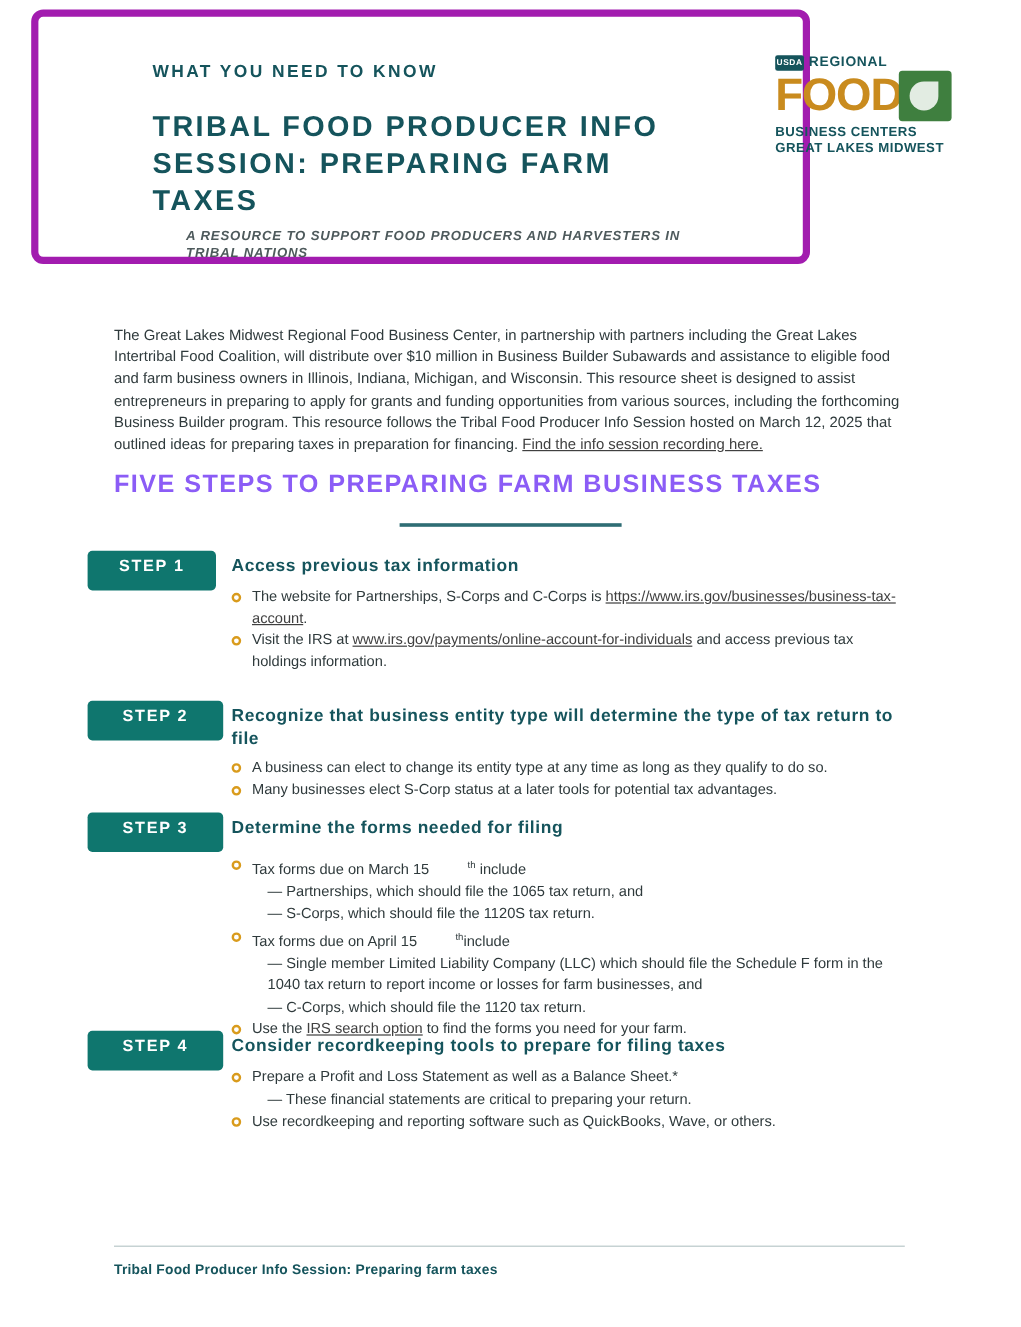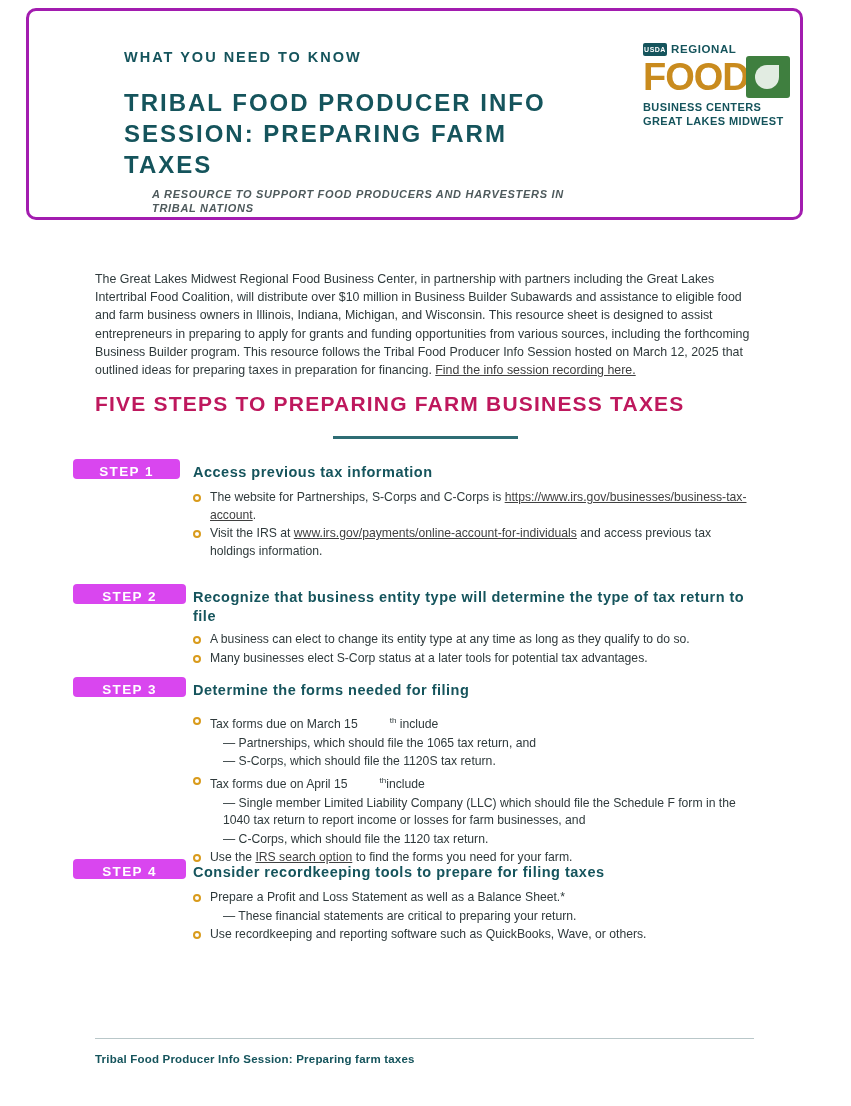--- a/index.html
+++ b/index.html
@@ -19,23 +19,23 @@
     position: relative;
     width: 851px;
     height: 1106px;
   }
 
   
   .header-card {
     position: absolute;
     left: 26px;
     top: 8px;
-    width: 777px;
+    width: 649px;
     height: 212px;
-    border: 3px solid #a21caf;
+    border: 6px solid #a21caf;
     border-radius: 10px;
     box-sizing: border-box;
     background: #ffffff;
   }
   .kicker {
     position: absolute;
     left: 95px;
     top: 38px;
     font-size: 14.5px;
     font-weight: bold;
@@ -166,44 +166,44 @@
 
   
   .section-heading {
     position: absolute;
     left: 95px;
     top: 392px;
     width: 700px;
     font-size: 21px;
     font-weight: bold;
     letter-spacing: 1.2px;
-    color: #be185d;
+    color: #8b5cf6;
   }
   .divider {
     position: absolute;
     left: 333px;
     top: 436px;
     width: 185px;
     height: 3px;
     background: #2e6d74;
   }
 
   
   .step-badge {
     position: absolute;
-    background: #d946ef;
+    background: #0f766e;
     color: #ffffff;
     font-size: 13.5px;
     font-weight: bold;
     letter-spacing: 1.4px;
     border-radius: 4px;
     text-align: center;
     box-sizing: border-box;
     padding-top: 5px;
-    height: 20px;
+    height: 33px;
   }
   .step-title {
     position: absolute;
     font-size: 14.5px;
     font-weight: bold;
     letter-spacing: 0.5px;
     color: #15545c;
     line-height: 19px;
   }
   .bullet-list {

